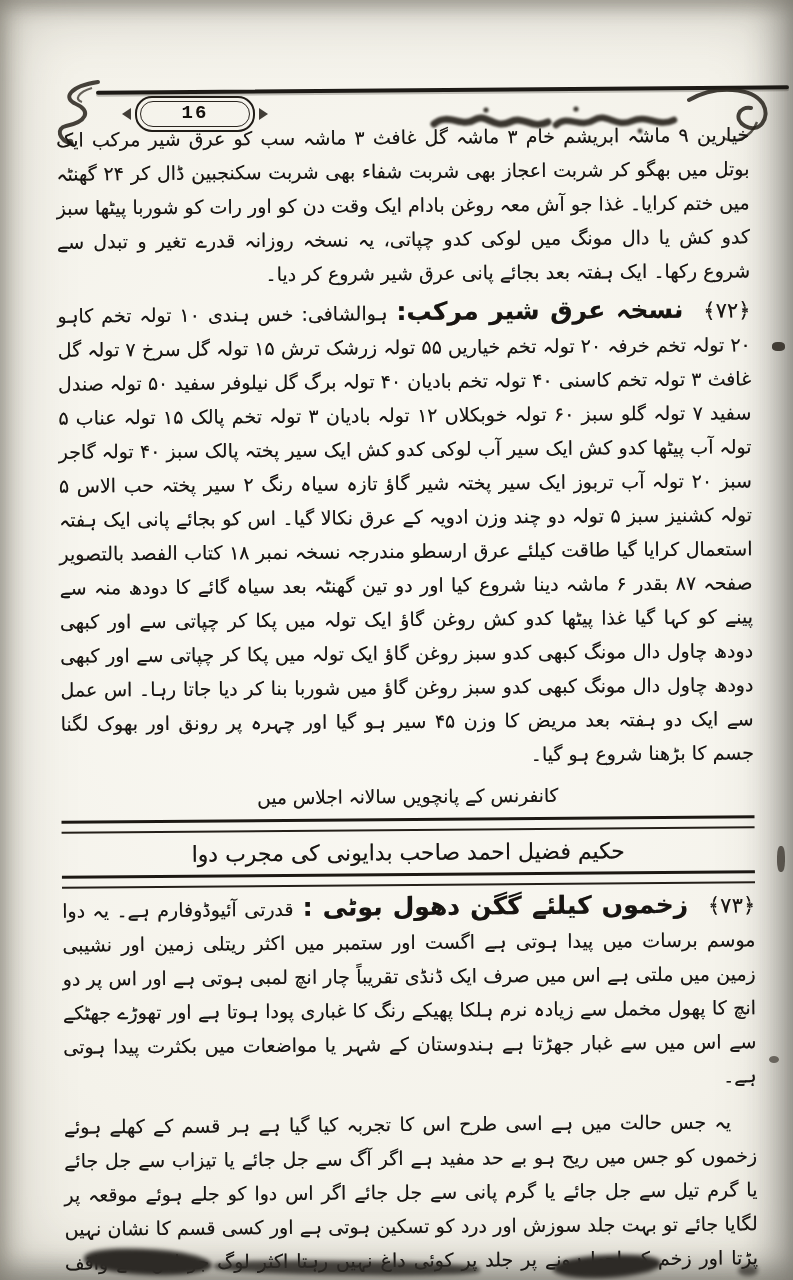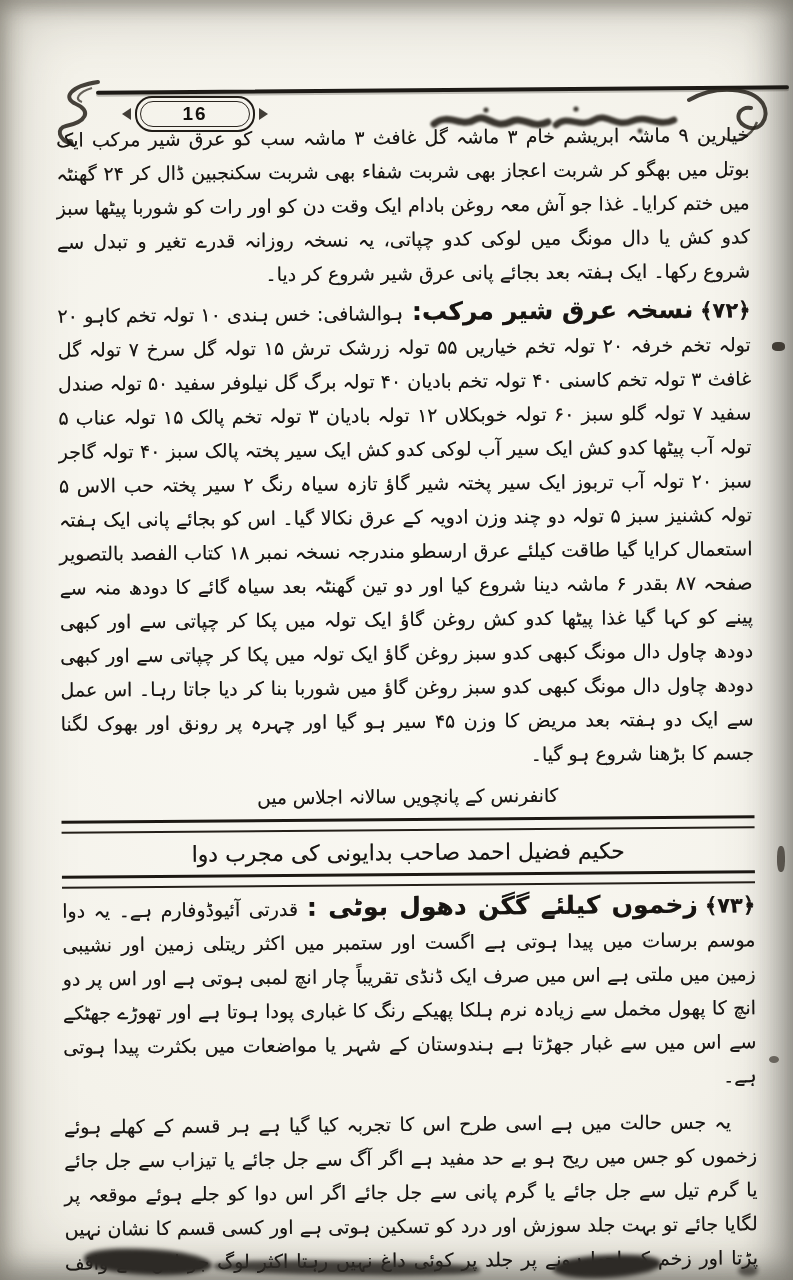--- a/index.html
+++ b/index.html
@@ -37,41 +37,41 @@
   .oval{
     position:relative;width:118px;height:32px;
     border:2.5px solid #201c17;border-radius:17px;
     display:flex;align-items:center;justify-content:center;
   }
   .oval::after{
     content:"";position:absolute;inset:3px;
     border:1.5px solid #2a251f;border-radius:13px;
   }
   .page-num{
-    font-family:Liberation Sans, sans-serif;font-weight:bold;
+    font-family:Liberation Mono, monospace;font-weight:bold;
     font-size:19px;letter-spacing:2px;color:#14110d;line-height:1;
     padding-bottom:2px;
   }
   .cart-wing{width:0;height:0;border-top:6px solid transparent;border-bottom:6px solid transparent;opacity:.85;}
   .cart-wing.wleft{border-right:9px solid #221d17;margin-right:4px;}
   .cart-wing.wright{border-left:9px solid #221d17;margin-left:4px;}
   .calli{position:absolute;left:428px;top:100px;opacity:.88;filter:blur(1.1px);}
 
   
   .text-block{
     position:absolute;left:56px;right:44px;top:120px;
     transform:rotate(-0.45deg);transform-origin:50% 0;
     font-size:19px;line-height:34px;
     text-align:justify;
     text-shadow:0 0 .5px rgba(20,16,10,.55);
   }
   .para{margin:0 0 5px 0;}
   .marker{
-    font-size:21px;font-weight:bold;letter-spacing:1px;
-    margin-left:7px;white-space:nowrap;
+    font-size:21px;font-weight:normal;letter-spacing:1px;
+    margin-left:20px;white-space:nowrap;
   }
   .runin{
     font-size:25px;font-weight:bold;line-height:34px;
     margin-left:9px;letter-spacing:.5px;
   }
   .center-line{
     text-align:center;margin:8px 0 4px 0;font-size:18.5px;
   }
   .double-rule{
     height:8px;margin:2px 0 4px 0;

